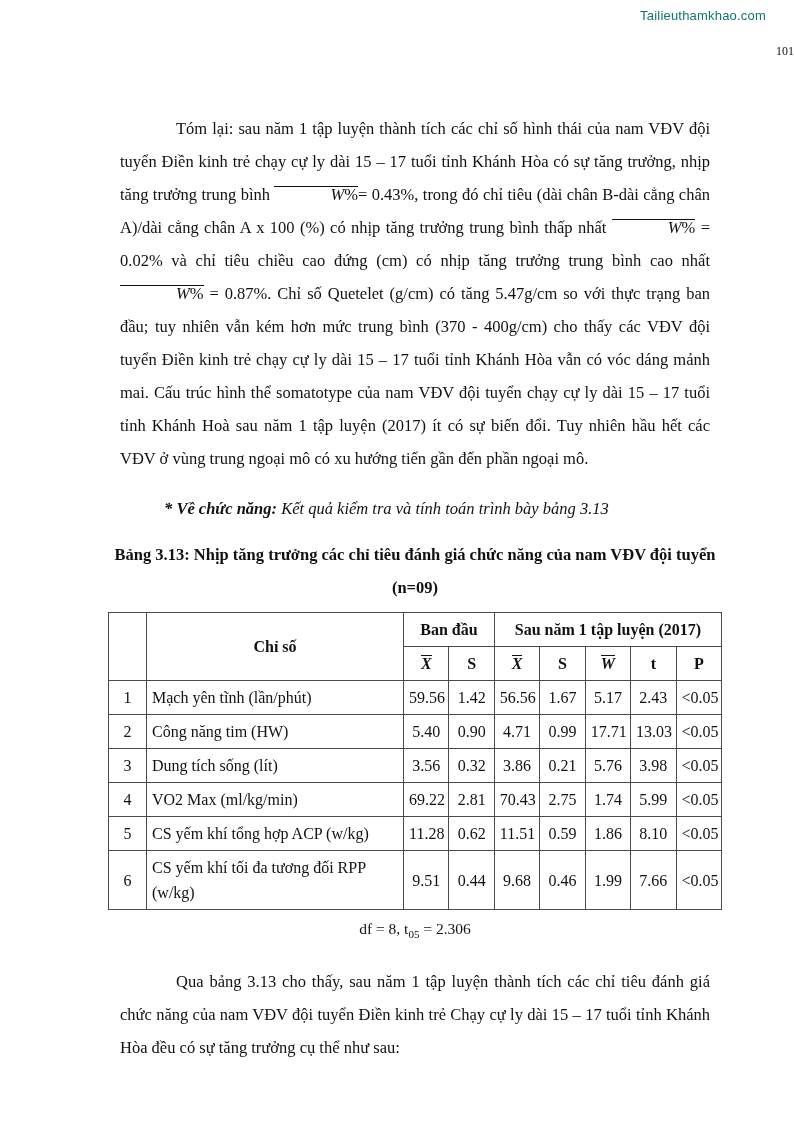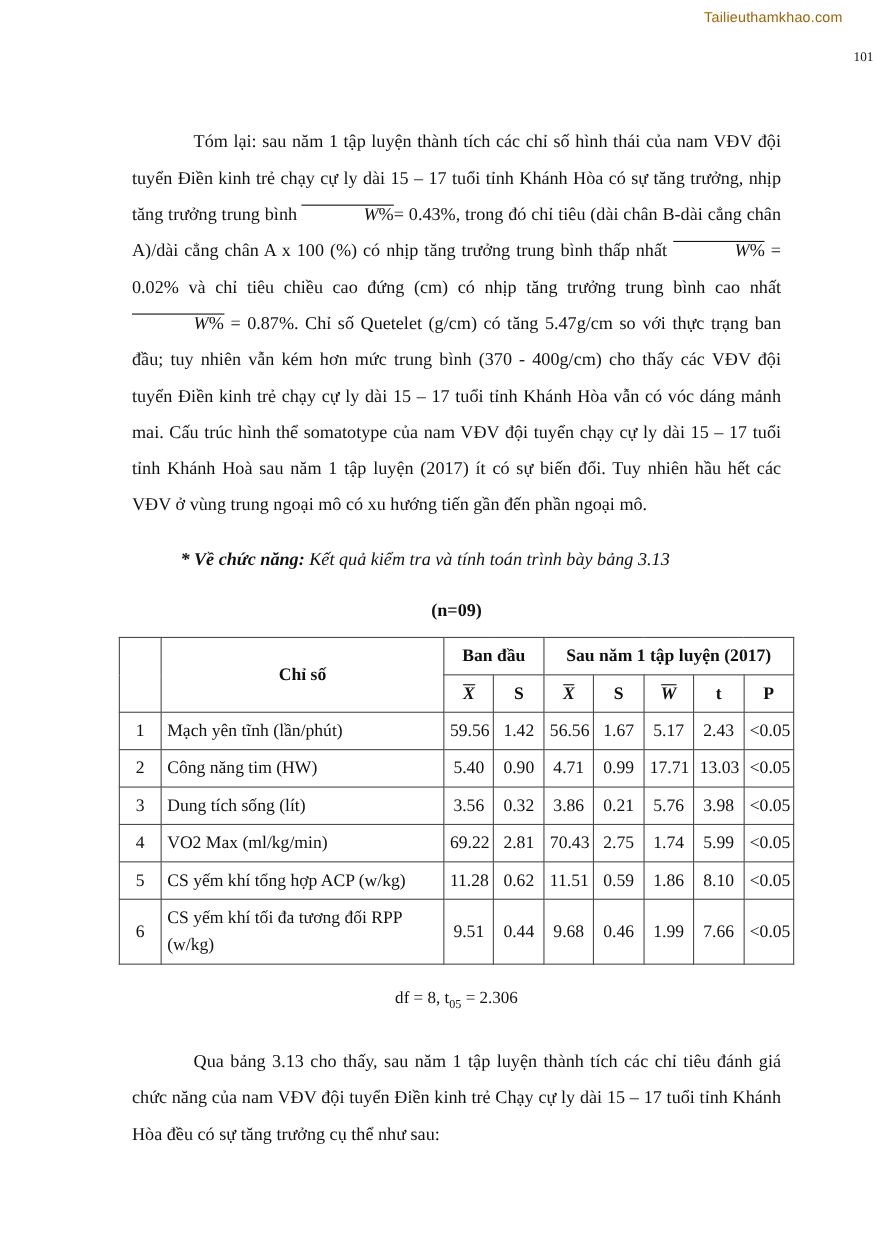--- a/index.html
+++ b/index.html
@@ -20,21 +20,21 @@
   }
 
   
   .watermark {
     position: absolute;
     top: 8px;
     right: 28px;
     font-family: "Liberation Sans", sans-serif;
     font-size: 13px;
     letter-spacing: 0.2px;
-    color: #a16207;
+    color: #0f766e;
     user-select: none;
   }
 
   
   .page-number {
     position: absolute;
     top: 44px;
     left: 0;
     width: 794px;
     text-align: right;
@@ -119,21 +119,21 @@
     width: 49px;
     text-align: center;
   }
   td.c-num { font-weight: normal; }
   th.c-p, td.c-p { width: 55px; text-align: center; }
   th.grp { font-weight: bold; }
   tr.row-tall td { line-height: 25px; }
 
   
   .df-note {
-    margin: 16px;
+    margin: 4px;
     padding-top: 2px;
     text-align: center;
     font-size: 15.5px;
     line-height: 26px;
   }
   .df-note sub { font-size: 11px; }
 
   .after-table {
     margin: 0;
     padding-top: 6px;
@@ -148,20 +148,21 @@
 
   <div class="page-number">101</div>
 
   <div class="content">
 
     <p class="body-par"><span>Tóm lại: sau năm 1 tập luyện thành tích các chỉ số hình thái của nam VĐV đội tuyển Điền kinh trẻ chạy cự ly dài 15 – 17 tuổi tỉnh Khánh Hòa có sự tăng trưởng, nhịp tăng trưởng trung bình </span><span class="ovl"><span>W</span><span class="pct">%</span></span><span>= 0.43%, trong đó chỉ tiêu (dài chân B-dài cẳng chân A)/dài cẳng chân A x 100 (%) có nhịp tăng trưởng trung bình thấp nhất </span><span class="ovl"><span>W</span><span class="pct">%</span></span><span> = 0.02% và chỉ tiêu chiều cao đứng (cm) có nhịp tăng trưởng trung bình cao nhất </span><span class="ovl"><span>W</span><span class="pct">%</span></span><span> = 0.87%. Chỉ số Quetelet (g/cm) có tăng 5.47g/cm so với thực trạng ban đầu; tuy nhiên vẫn kém hơn mức trung bình (370 - 400g/cm) cho thấy các VĐV đội tuyển Điền kinh trẻ chạy cự ly dài 15 – 17 tuổi tỉnh Khánh Hòa vẫn có vóc dáng mảnh mai. Cấu trúc hình thể somatotype của nam VĐV đội tuyển chạy cự ly dài 15 – 17 tuổi tỉnh Khánh Hoà sau năm 1 tập luyện (2017) ít có sự biến đổi. Tuy nhiên hầu hết các VĐV ở vùng trung ngoại mô có xu hướng tiến gần đến phần ngoại mô.</span></p>
 
     <p class="stat-note"><b>* Về chức năng:</b><i> Kết quả kiểm tra và tính toán trình bày bảng 3.13</i></p>
 
     <div class="table-caption">
+      <div>Bảng 3.13: Nhịp tăng trưởng các chỉ tiêu đánh giá chức năng của nam VĐV đội tuyển</div>
       <div>(n=09)</div>
     </div>
 
     <table class="data-table">
       <thead>
         <tr>
           <th class="c-idx" rowspan="2"></th>
           <th class="c-name" rowspan="2">Chỉ số</th>
           <th class="grp" colspan="2">Ban đầu</th>
           <th class="grp" colspan="5">Sau năm 1 tập luyện (2017)</th>

